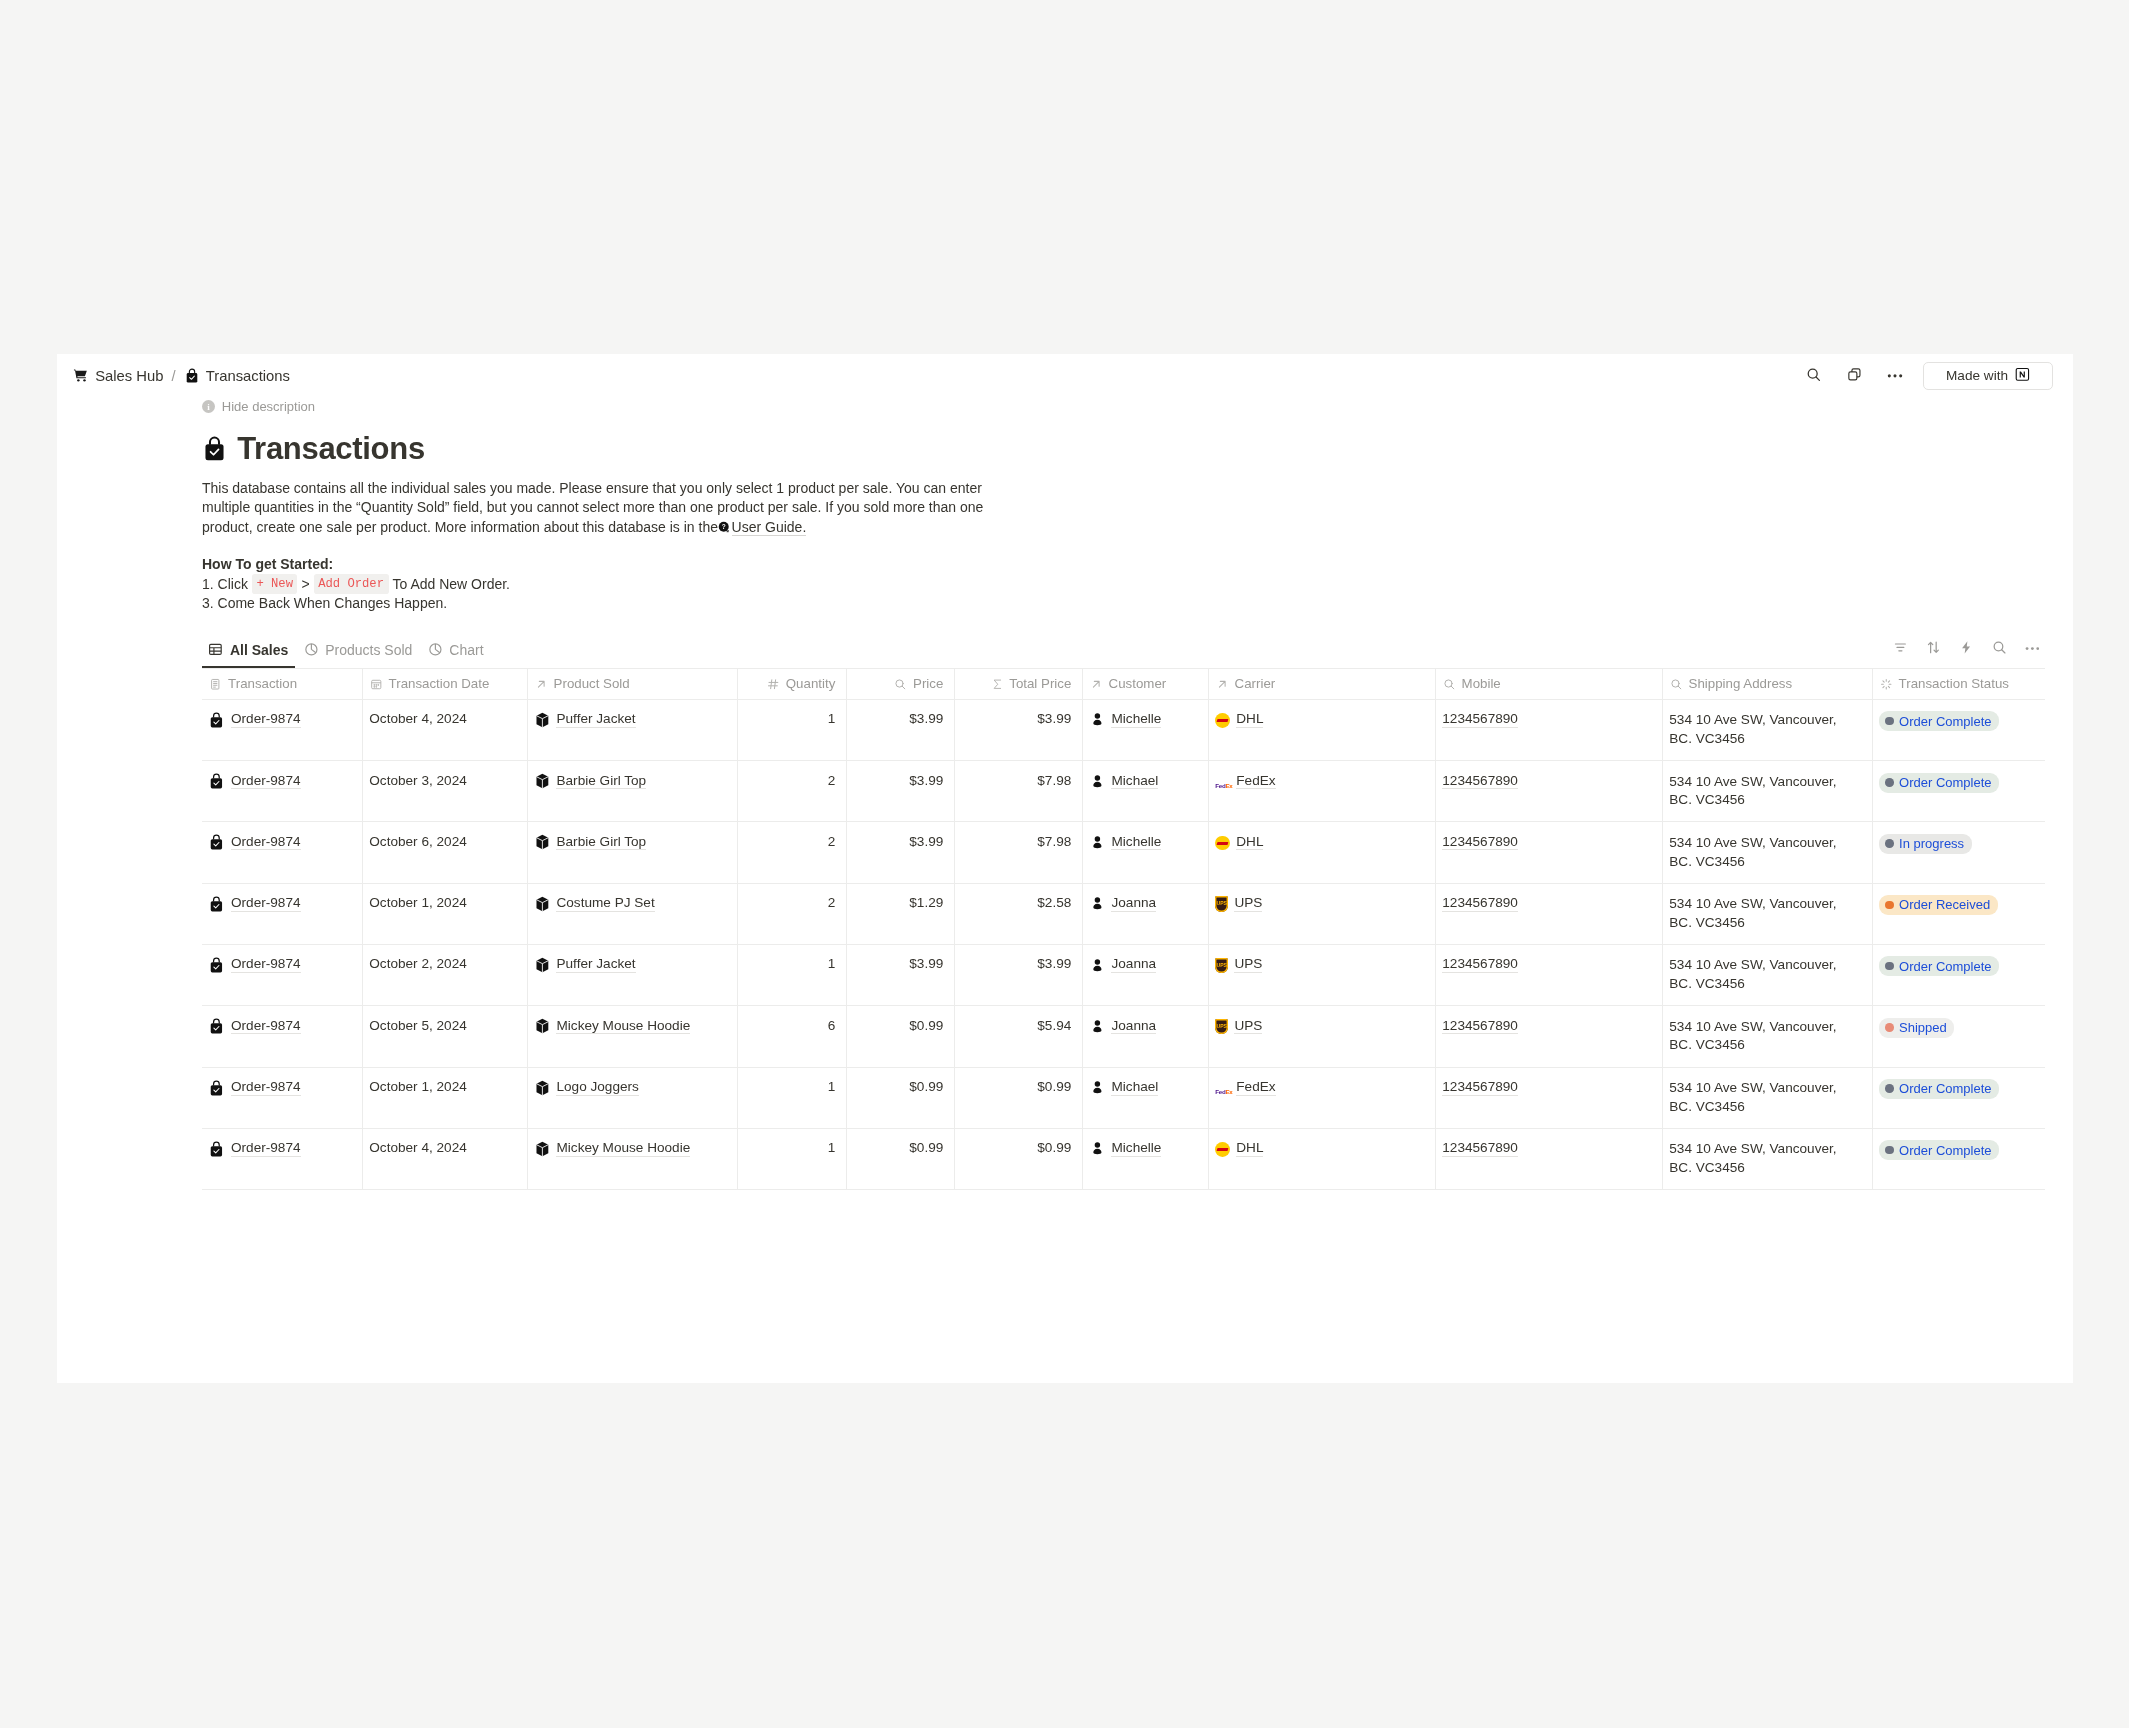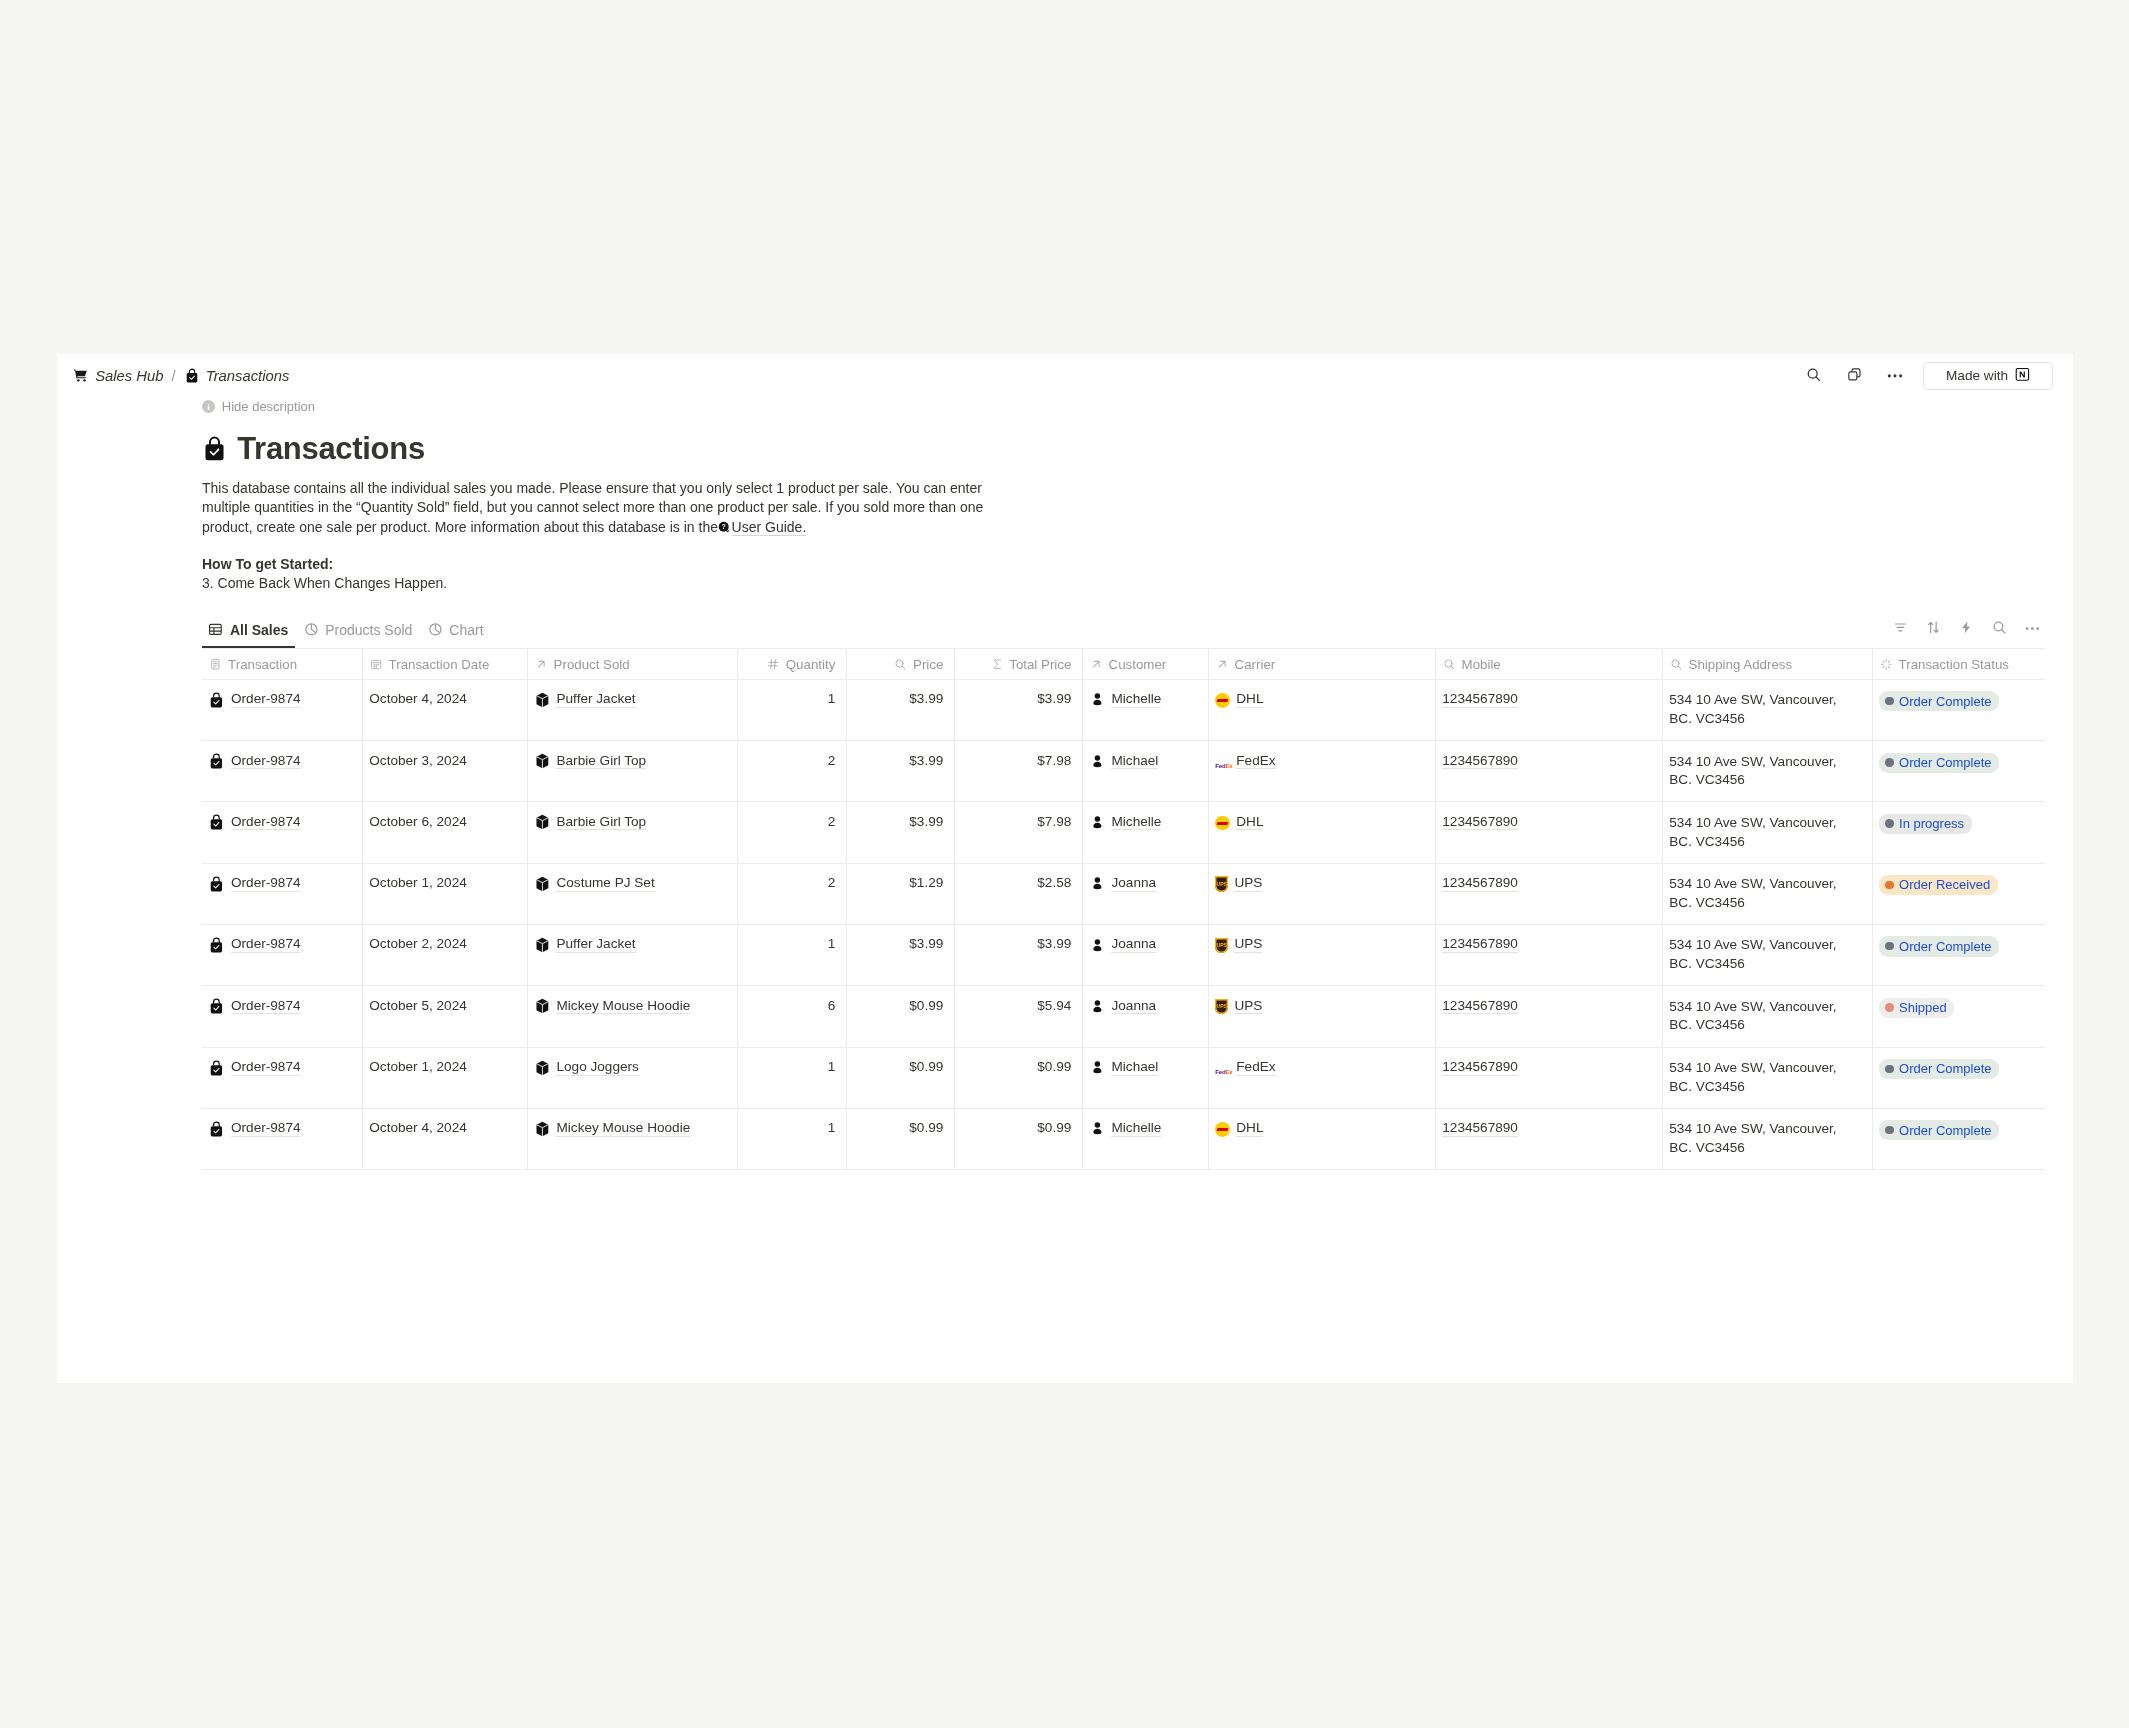--- a/index.html
+++ b/index.html
@@ -19,21 +19,21 @@
   
   .topbar {
     position: relative;
     height: 43px;
     display: flex;
     align-items: center;
     padding: 0 25px 0 16px;
   }
   .breadcrumb { display: flex; align-items: center; gap: 5.7px; }
   .bc-item { display: flex; align-items: center; gap: 6.2px; }
-  .bc-label { font-size: 14.8px; color: #37352f; white-space: nowrap; font-style: italic; }
+  .bc-label { font-size: 14.8px; color: #37352f; white-space: nowrap; }
   .bc-sep { font-size: 14.8px; color: #9b9a97; padding: 0 2.3px; }
   .bc-icon { width: 16px; height: 16px; display: inline-flex; align-items: center; justify-content: center; }
   .bc-icon svg { display: block; }
 
   .topbar-right {
     position: absolute;
     right: 20.4px; top: 0; height: 43px;
     display: flex; align-items: center; gap: 14.8px;
   }
   .icon-btn {
@@ -291,20 +291,27 @@
     <div class="desc">
       <span>This database contains all the individual sales you made. Please ensure that you only select 1 product per sale. You can enter multiple quantities in the “Quantity Sold” field, but you cannot select more than one product per sale. If you sold more than one product, create one sale per product. More information about this database is in the</span><span class="ug-icon"><svg width="12.5" height="12.5" viewBox="0 0 24 24" style="font-size:24.5px">
             <circle cx="11" cy="11" r="9.6" fill="#111"></circle>
             <text x="11" y="15.4" font-size="12.5" font-family="Liberation Sans, sans-serif" font-weight="bold" fill="#fff" text-anchor="middle">?</text>
             <path d="M15.5 16.5l4 4M16.4 20.6h3.3v-3.3" stroke="#111" stroke-width="1.5" fill="none"></path>
           </svg></span><span class="ug-link">User Guide.</span>
     </div>
 
     <div class="howto">
       <div class="howto-head">How To get Started:</div>
+      <div class="howto-step">
+        <span>1. Click</span>
+        <span class="code-chip">+ New</span>
+        <span>&gt;</span>
+        <span class="code-chip">Add Order</span>
+        <span>To Add New Order.</span>
+      </div>
       <div>3. Come Back When Changes Happen.</div>
     </div>
 
     <div class="view-bar">
       <div class="tabs">
         <div class="tab active">
           <span class="tab-icon">
             <svg width="14.8" height="14.8" viewBox="0 0 24 24" fill="none" stroke="#37352f" stroke-width="1.9">
                 <rect x="2.6" y="3.8" width="18.8" height="16.4" rx="2"></rect>
                 <path d="M2.6 9.3h18.8M2.6 14.8h18.8M9.6 9.3v10.9"></path>

